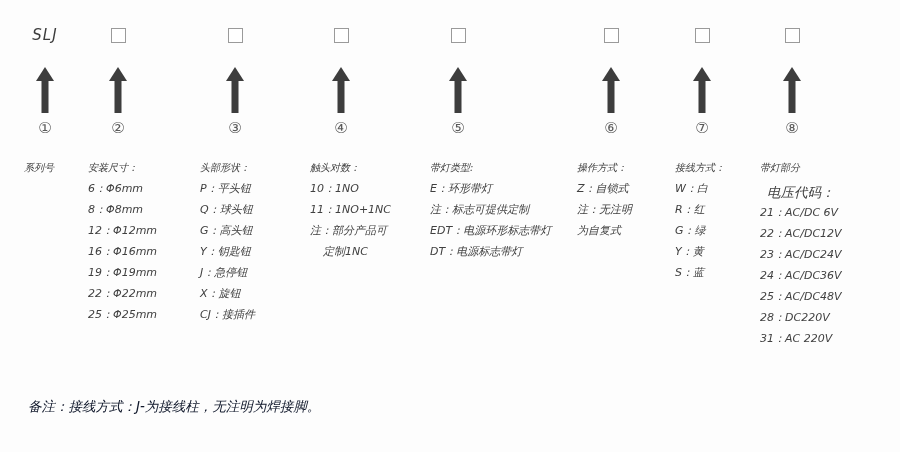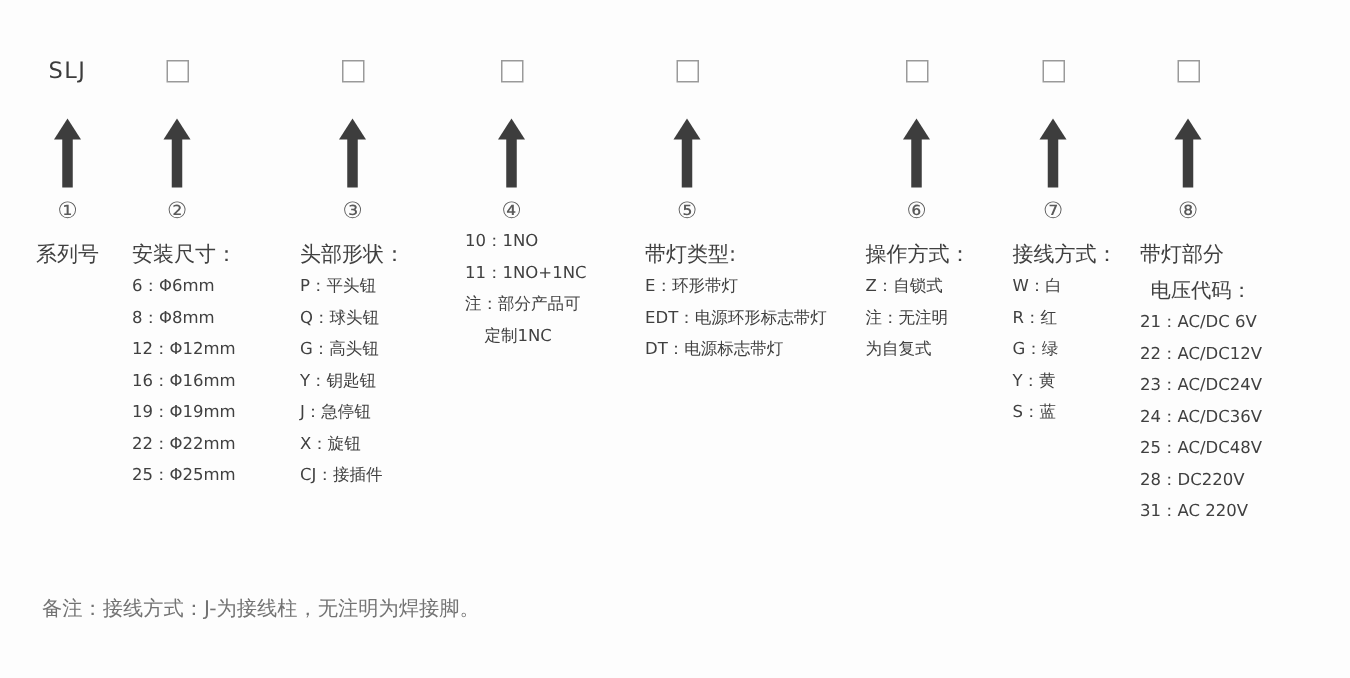--- a/index.html
+++ b/index.html
@@ -2,21 +2,21 @@
 <html style="--bg: #fdfdfd; --text: #404040; --arrow: #3d3d3d; --checkbox_border: #9a9a9a;"><head>
 <meta charset="utf-8">
 <style>
   html,body{margin:0;padding:0;}
   body{
     width:900px;height:452px;position:relative;overflow:hidden;
     background:var(--bg,#fdfdfd);
     font-family:"DejaVu Sans","Liberation Sans",sans-serif;
     color:var(--text,#404040);
   }
-  .col{position:absolute;top:40px;}
+  .col{position:absolute;top:28px;font-style:italic;}
   .axis{display:flex;flex-direction:column;align-items:center;width:36px;}
   .checkbox{
     width:13px;height:13px;box-sizing:content-box;
     border:1px solid var(--checkbox_border,#9a9a9a);
     background:#fff;
   }
   .series-label{
     font-size:15px;line-height:15px;letter-spacing:1px;color:#3c3c3c;
   }
   .arrow{position:relative;width:20px;height:46px;margin-top:24px;}
@@ -24,27 +24,27 @@
     position:absolute;top:0;left:50%;transform:translateX(-50%);
     width:0;height:0;
     border-left:9px solid transparent;border-right:9px solid transparent;
     border-bottom:14px solid var(--arrow,#3d3d3d);
   }
   .arrow-shaft{
     position:absolute;top:13px;left:50%;transform:translateX(-50%);
     width:7px;height:33px;background:var(--arrow,#3d3d3d);
   }
   .circnum{margin-top:6px;font-size:15px;line-height:18px;color:#5a5a5a;}
-  .header{margin-top:12px;font-size:14px;line-height:18px;white-space:nowrap;}
+  .header{margin-top:22px;font-size:10px;line-height:18px;white-space:nowrap;}
   .subheader{margin-top:6px;font-size:13.5px;line-height:18px;white-space:nowrap;text-align:center;}
   .item{margin-top:3px;font-size:11px;line-height:18px;white-space:nowrap;}
   .item.cont{padding-left:13px;}
   .footnote{
     position:absolute;left:28px;top:397px;
-    font-size:13.5px;line-height:18px;color:#737373;white-space:nowrap;
+    font-size:13.5px;line-height:18px;color:#0f172a;white-space:nowrap;font-style:italic;
   }
 </style>
 </head>
 <body>
 
 <div>
 
   <div class="col" style="left:24px">
     <div class="axis" style="margin-left:3px">
       <span class="series-label">SLJ</span>
@@ -97,37 +97,39 @@
 
   <div class="col" style="left:310px">
     <div class="axis" style="margin-left:13px">
       <span class="checkbox"></span>
       <div class="arrow">
           <span class="arrow-head"></span>
           <span class="arrow-shaft"></span>
         </div>
       <span class="circnum">④</span>
     </div>
+    <div class="header">触头对数：</div>
     <div class="item">10：1NO</div>
     <div class="item">11：1NO+1NC</div>
     <div class="item">注：部分产品可</div>
     <div class="item cont">定制1NC</div>
   </div>
 
   <div class="col" style="left:430px">
     <div class="axis" style="margin-left:10px">
       <span class="checkbox"></span>
       <div class="arrow">
           <span class="arrow-head"></span>
           <span class="arrow-shaft"></span>
         </div>
       <span class="circnum">⑤</span>
     </div>
     <div class="header">带灯类型:</div>
     <div class="item">E：环形带灯</div>
+    <div class="item">注：标志可提供定制</div>
     <div class="item">EDT：电源环形标志带灯</div>
     <div class="item">DT：电源标志带灯</div>
   </div>
 
   <div class="col" style="left:577px">
     <div class="axis" style="margin-left:16px">
       <span class="checkbox"></span>
       <div class="arrow">
           <span class="arrow-head"></span>
           <span class="arrow-shaft"></span>

